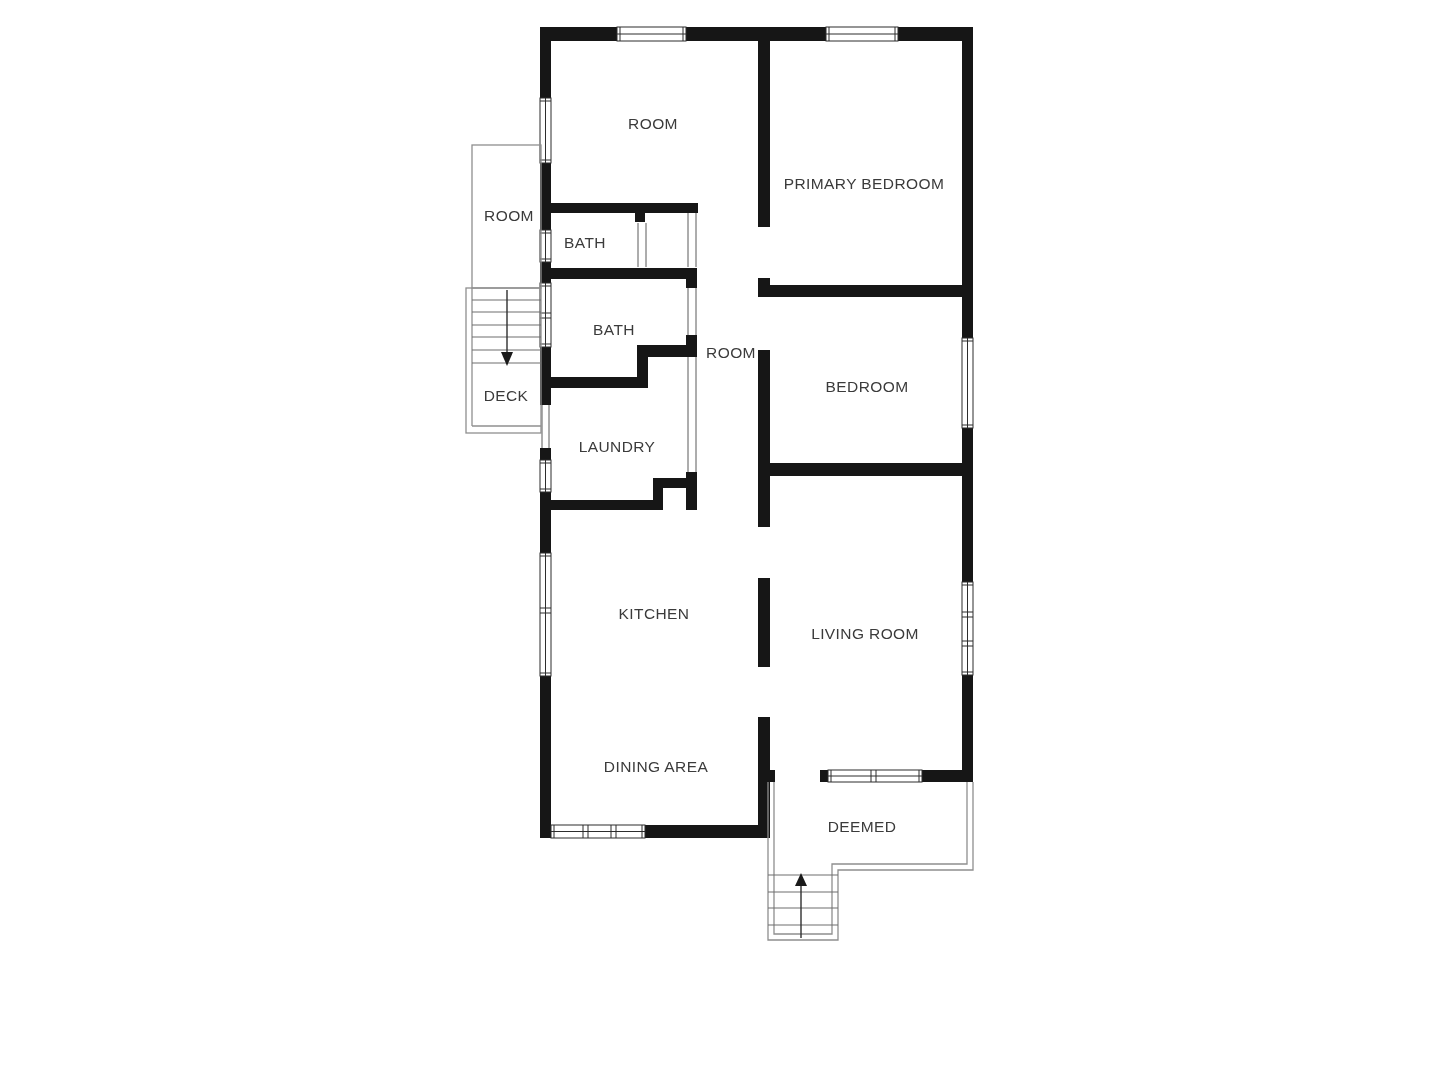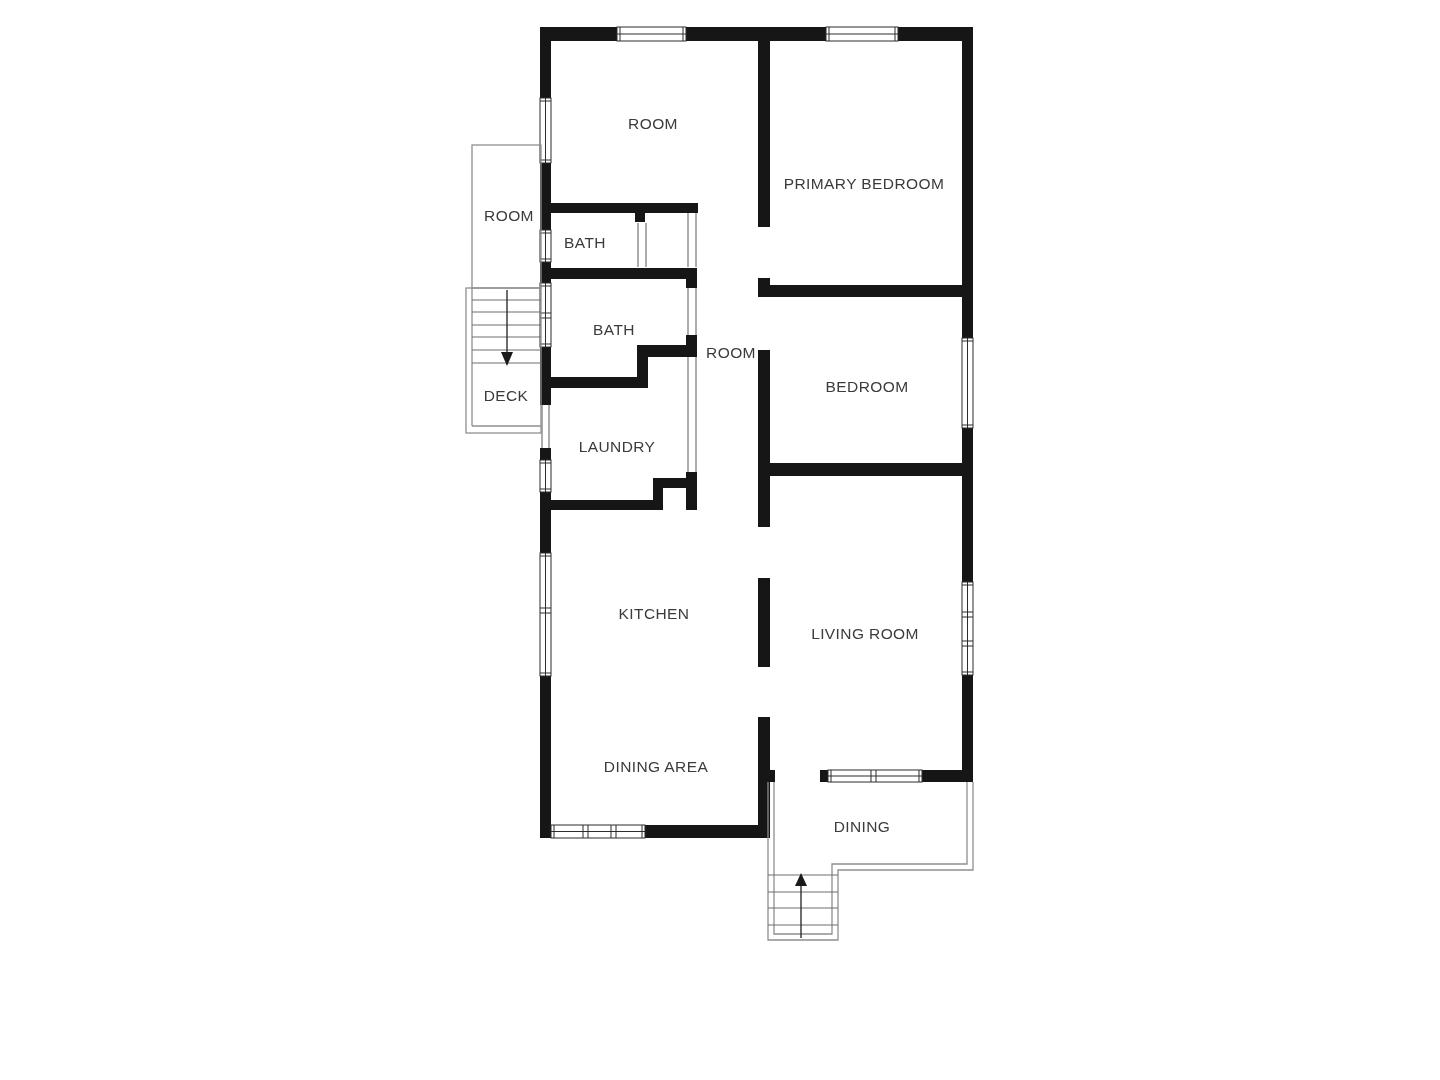--- a/index.html
+++ b/index.html
@@ -237,17 +237,17 @@
     <div class="room-label" style="left:509px;top:216px;">ROOM</div>
     <div class="room-label" style="left:585px;top:243px;">BATH</div>
     <div class="room-label" style="left:614px;top:330px;">BATH</div>
     <div class="room-label" style="left:731px;top:353px;">ROOM</div>
     <div class="room-label" style="left:867px;top:387px;">BEDROOM</div>
     <div class="room-label" style="left:506px;top:396px;">DECK</div>
     <div class="room-label" style="left:617px;top:447px;">LAUNDRY</div>
     <div class="room-label" style="left:654px;top:614px;">KITCHEN</div>
     <div class="room-label" style="left:865px;top:634px;">LIVING ROOM</div>
     <div class="room-label" style="left:656px;top:767px;">DINING AREA</div>
-    <div class="room-label" style="left:862px;top:827px;">DINING</div>
+    <div class="room-label" style="left:862px;top:827px;">DEEMED</div>
   </div>
 
 
 </div>
 
 </body></html>

